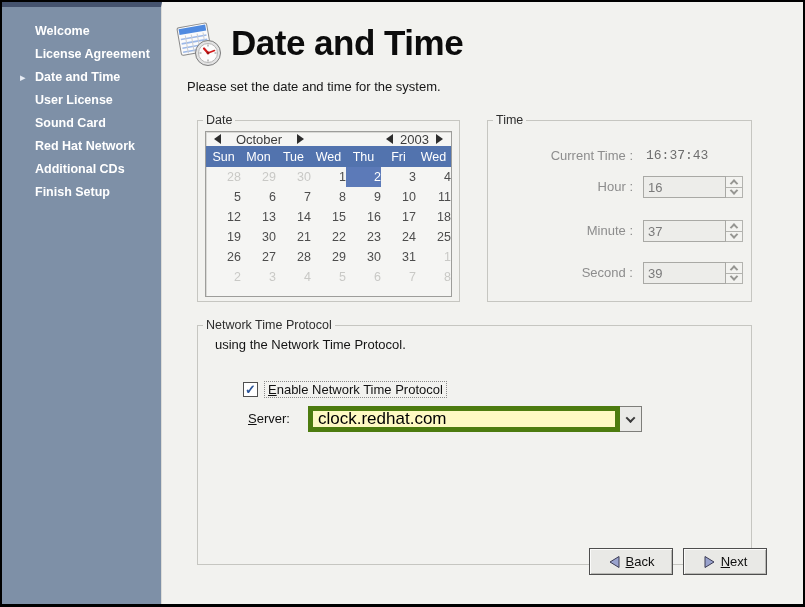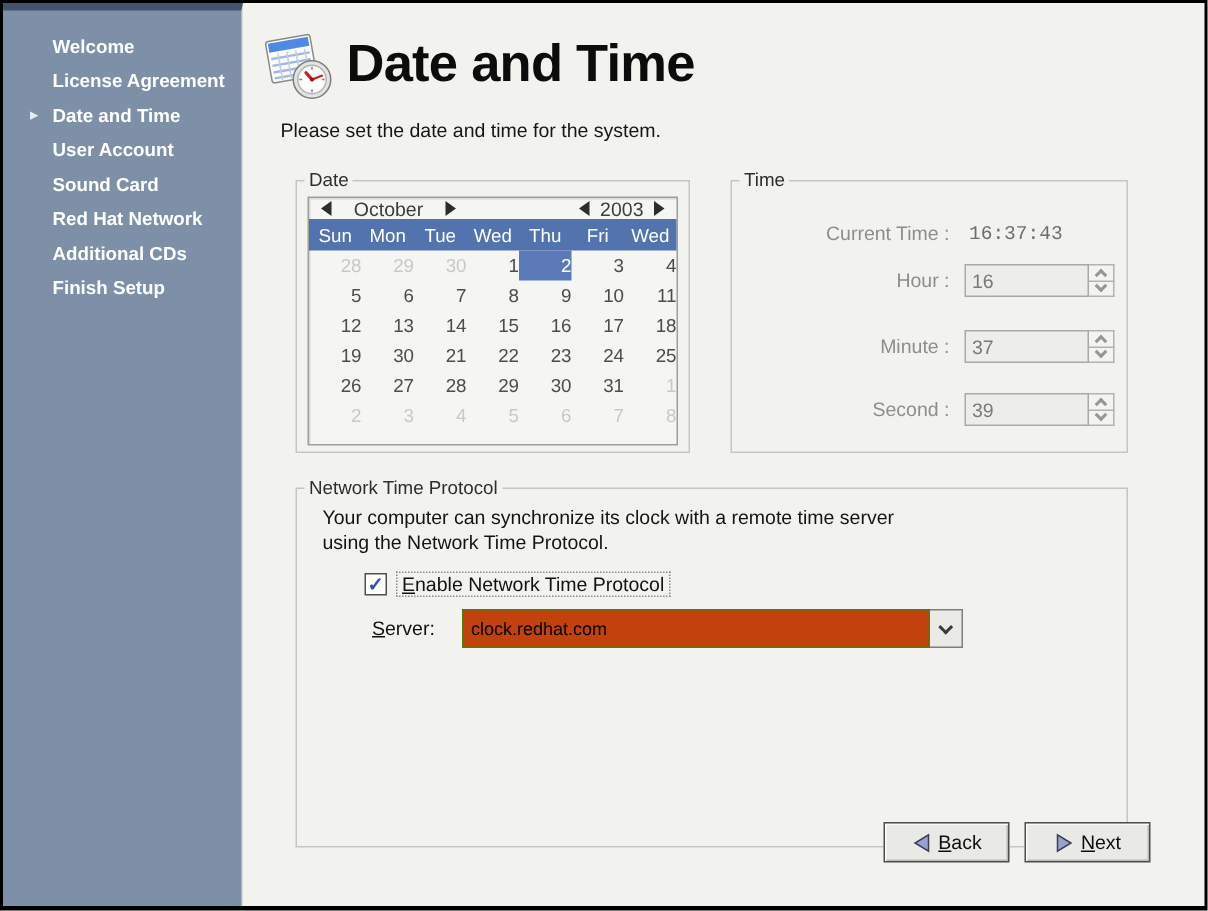--- a/index.html
+++ b/index.html
@@ -124,22 +124,22 @@
   .check-label {
     margin-left:6px; font-size:13px; color:#111;
     border:1px dotted #8a8a8a; padding:0 3px; cursor:pointer;
   }
   .server-row { position:absolute; left:50px; top:80px; height:26px; }
   .server-label {
     position:absolute; left:0; top:0; line-height:26px; font-size:13px; color:#111;
   }
   .combo { position:absolute; left:60px; top:0; display:flex; height:26px; }
   .combo-entry {
-    width:312px; height:26px; background:#c2410c; border:1px solid #4d7c0f;
-    font-size:12px; color:#000; padding:0 5px; outline:none;
+    width:312px; height:26px; background:#fef9c3; border:5px solid #4d7c0f;
+    font-size:17px; color:#000; padding:0 5px; outline:none;
     font-family:"Liberation Sans",sans-serif;
   }
   .combo-btn {
     width:22px; height:26px; background:#eaeae7; border:1px solid #7e7e7a; border-left:none;
     display:flex; align-items:center; justify-content:center; cursor:pointer;
   }
   .combo-btn .chev { border-color:#3a3a3a; width:7px; height:7px; }
   
   .btn {
     position:absolute; top:546px; width:84px; height:27px;
@@ -155,21 +155,21 @@
 </head>
 <body>
 
 <div class="window">
 
   <div class="sidebar">
     <div class="sb-items">
         <div class="sb-item"><span class="sb-arrow"></span><span>Welcome</span></div>
         <div class="sb-item"><span class="sb-arrow"></span><span>License Agreement</span></div>
         <div class="sb-item"><span class="sb-arrow">▸</span><span>Date and Time</span></div>
-        <div class="sb-item"><span class="sb-arrow"></span><span>User Account</span></div>
+        <div class="sb-item"><span class="sb-arrow"></span><span>User License</span></div>
         <div class="sb-item"><span class="sb-arrow"></span><span>Sound Card</span></div>
         <div class="sb-item"><span class="sb-arrow"></span><span>Red Hat Network</span></div>
         <div class="sb-item"><span class="sb-arrow"></span><span>Additional CDs</span></div>
         <div class="sb-item"><span class="sb-arrow"></span><span>Finish Setup</span></div>
       </div>
   </div>
 
   <div class="hdr-icon">
     <svg width="52" height="52" viewBox="0 0 52 52">
       <g transform="rotate(-10 22 22)">
@@ -323,21 +323,20 @@
               </div>
             </div>
           </div>
         </div>
       </div>
   </div>
 
   <div class="group" id="ntp-group">
     <span class="group-label">Network Time Protocol</span>
     <div class="ntp-desc">
-      <div>Your computer can synchronize its clock with a remote time server</div>
       <div>using the Network Time Protocol.</div>
     </div>
     <div class="ntp-check-row">
       <span class="checkbox">
           <span class="mark" id="ntp-checkmark">✓</span>
         </span>
       <span class="check-label"><u>E</u>nable Network Time Protocol</span>
     </div>
     <div class="server-row">
       <span class="server-label"><u>S</u>erver:</span>

